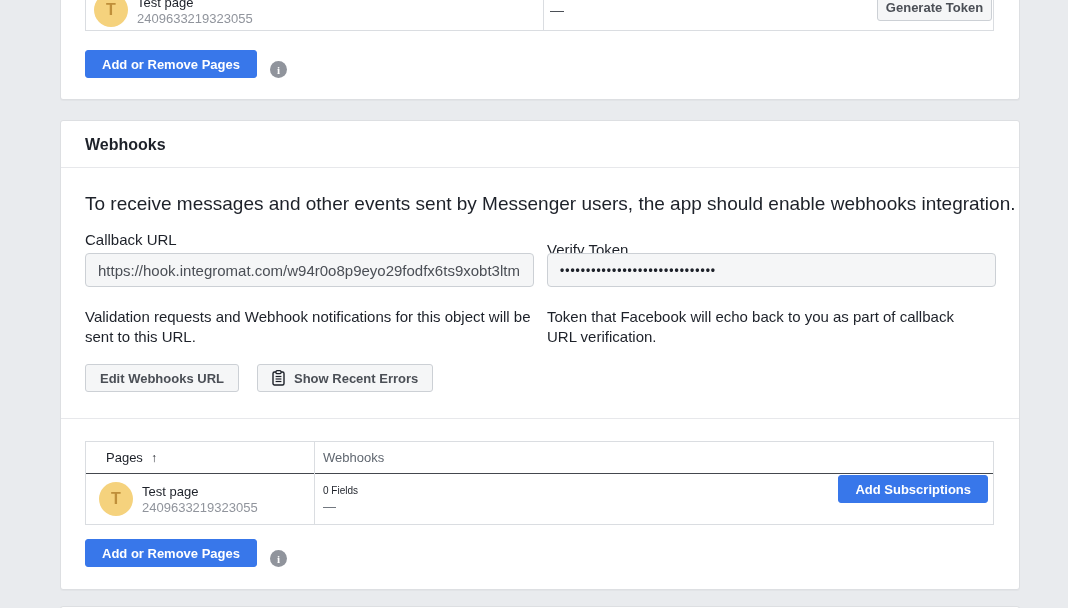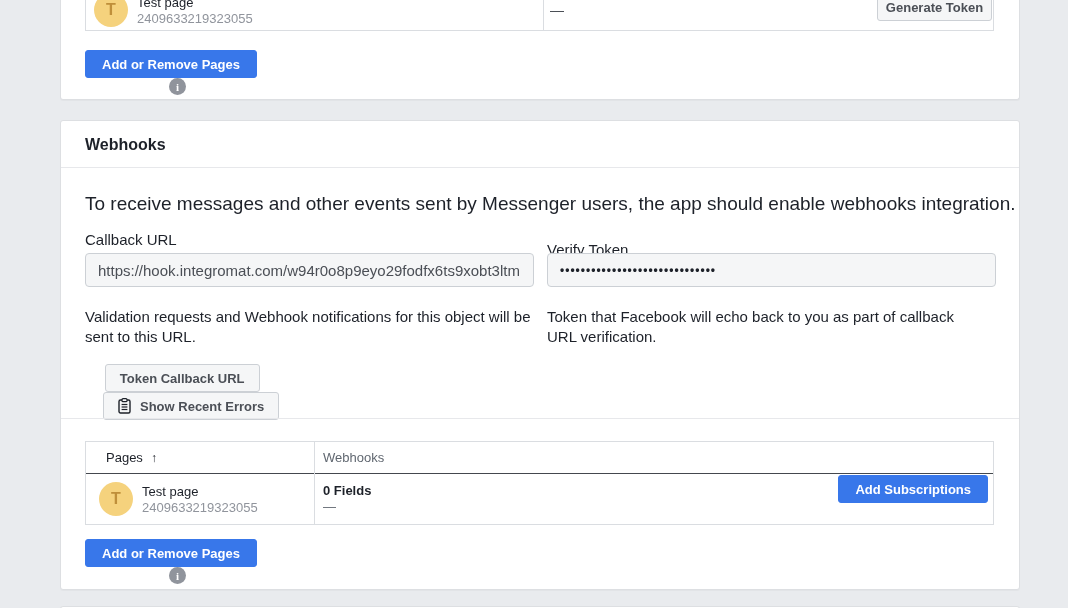--- a/index.html
+++ b/index.html
@@ -60,21 +60,21 @@
     font-family:"Liberation Sans", sans-serif;
   }
   .info-icon {
     width:17px; height:17px; border-radius:50%;
     background:#90949c; color:#ffffff;
     font-size:11px; font-weight:bold;
     font-family:"Liberation Serif", serif;
     display:inline-flex; align-items:center; justify-content:center;
     margin-left:13px; cursor:pointer;
   }
-  .btn-row { position:absolute; display:flex; align-items:center;flex-direction:column; }
+  .btn-row { position:absolute; display:flex; align-items:flex-end; }
 
   .section-title { font-size:16px; font-weight:bold; color:#1d2129; }
   .hdivider { position:absolute; left:0; right:0; height:1px; background:#e7e8eb; }
 
   .field-label { font-size:15px; color:#1d2129; }
   .input {
     position:absolute; height:34px; width:449px;
     background:#f5f6f7;
     border:1px solid #ccd0d5; border-radius:4px;
     font-size:15px; color:#4b4f56;
@@ -91,21 +91,21 @@
     border-bottom:1px solid #44484e;
     font-size:13px;
   }
   .th-pages { width:228px; padding-left:20px; font-weight:normal; color:#1d2129; display:flex; align-items:center; }
   .sort-arrow { margin-left:8px; font-size:12px; color:#1d2129; }
   .th-webhooks { padding-left:9px; color:#606770; font-weight:normal; }
   .tbl-pages .trow { display:flex; height:50px; align-items:center; position:relative; }
   .cell-page { width:228px; display:flex; align-items:center; padding-left:13px; }
   .cell-page .txt { margin-left:9px; }
   .cell-fields { padding-left:9px; font-size:13px; }
-  .fields-count { color:#1d2129; font-size:13px; line-height:16px;font-weight:bold; }
+  .fields-count { color:#1d2129; font-size:10px; line-height:16px; }
   .fields-dash  { color:#606770; font-size:13px; line-height:16px; }
   .dash { font-size:14px; color:#4b4f56; }
 </style>
 </head>
 <body>
 
 <div class="card" id="card-top">
   <div class="tbl tbl-top">
     <div class="vdiv" style="left:457px;"></div>
 
@@ -146,21 +146,21 @@
   <div class="field-label" style="position:absolute; left:486px; top:120px;">Verify Token</div>
 
   <input class="input" style="left: 24px; top: 132px;" readonly="" value="https://hook.integromat.com/w94r0o8p9eyo29fodfx6ts9xobt3ltmi">
   <input class="input dots" style="left: 486px; top: 132px;" readonly="" value="••••••••••••••••••••••••••••••">
 
   <div class="help-text" style="left:24px; top:186px; width:452px;">Validation requests and Webhook notifications for this object will be sent to this URL.</div>
   <div class="help-text" style="left:486px; top:186px; width:425px;">Token that Facebook will echo back to you as part of callback URL verification.</div>
 
   <div class="btn-row" style="left:24px; top:243px;">
     <button class="btn-gray">
-      <span>Token Callback URL</span>
+      <span>Edit Webhooks URL</span>
     </button>
     <button class="btn-gray" style="margin-left:18px;">
       <span style="display:inline-flex; margin-right:9px;">
         <svg width="13" height="16" viewBox="0 0 13 16" fill="none">
           <rect x="1" y="2" width="11" height="13" rx="1.5" stroke="#1d2129" stroke-width="1.4"></rect>
           <rect x="4" y="0.7" width="5" height="3" rx="1" fill="#f5f6f7" stroke="#1d2129" stroke-width="1.2"></rect>
           <line x1="3.6" y1="6.5" x2="9.4" y2="6.5" stroke="#1d2129" stroke-width="1.2"></line>
           <line x1="3.6" y1="9" x2="9.4" y2="9" stroke="#1d2129" stroke-width="1.2"></line>
           <line x1="3.6" y1="11.5" x2="9.4" y2="11.5" stroke="#1d2129" stroke-width="1.2"></line>
         </svg>

